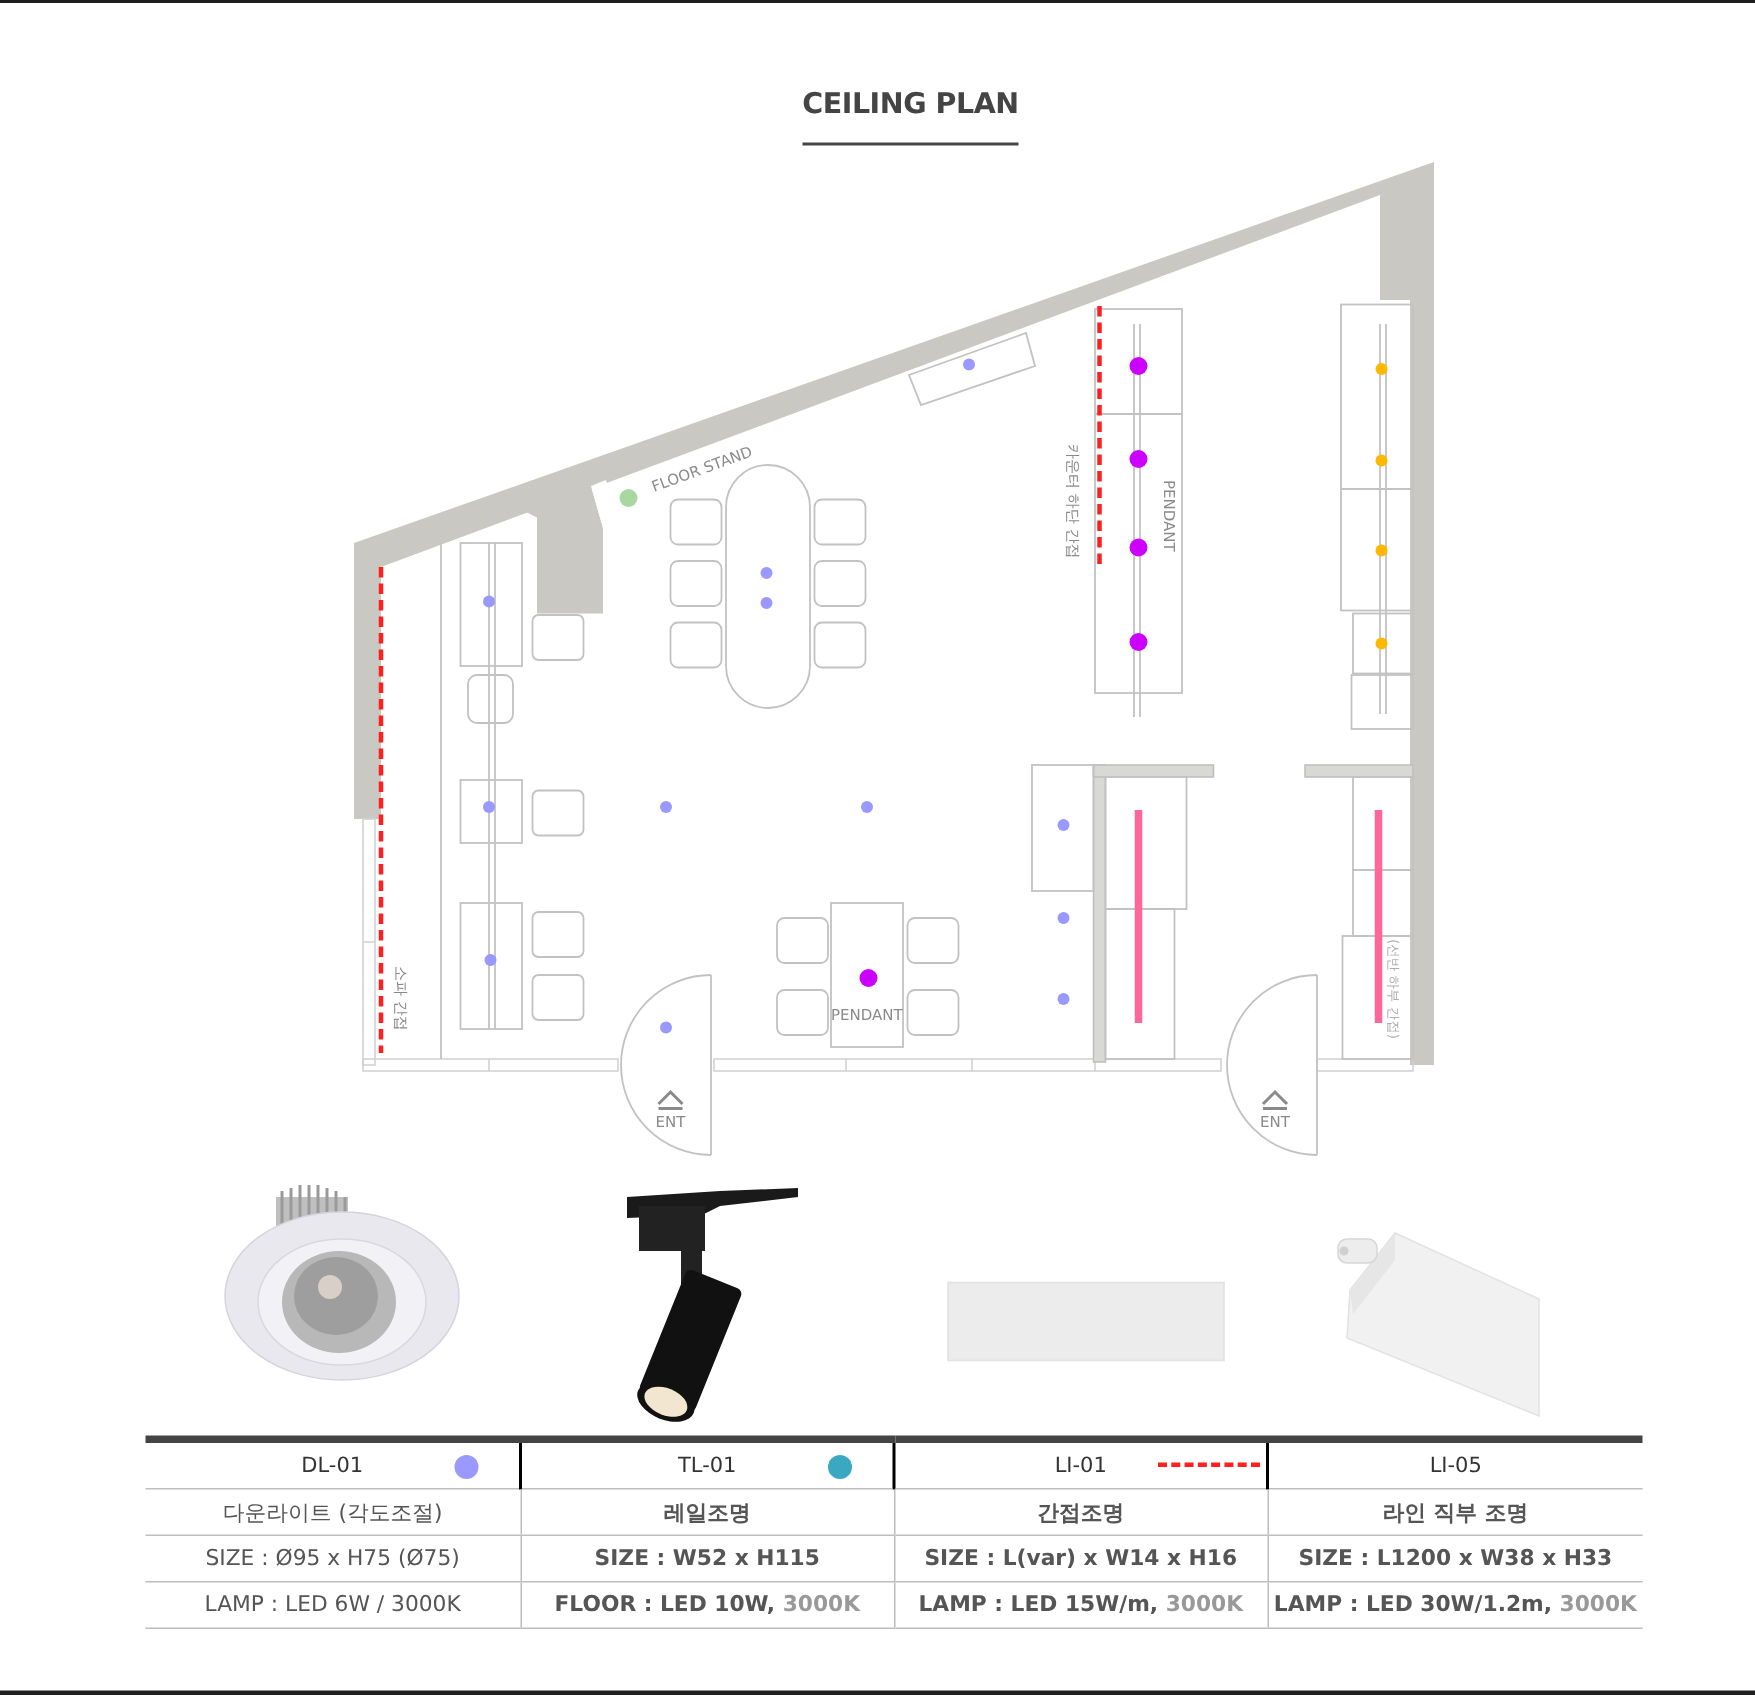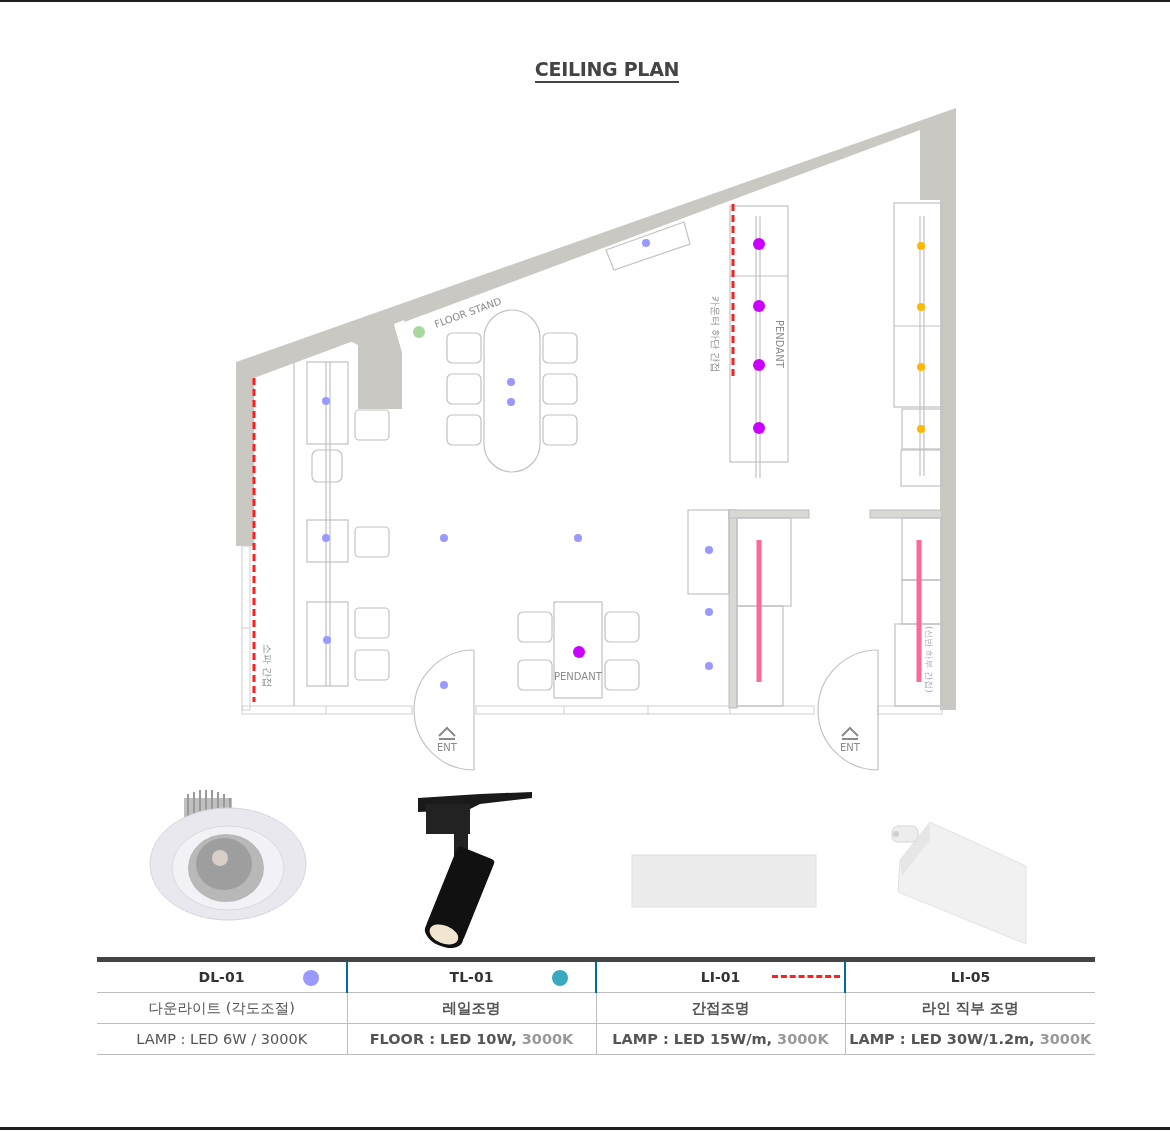--- a/index.html
+++ b/index.html
@@ -1,28 +1,28 @@
 <!DOCTYPE html>
 <html><head>
 <meta charset="utf-8">
 <style>
   html, body { margin:0; padding:0; background:#ffffff; }
   body { width:1170px; height:1131px; position:relative; overflow:hidden; font-family:"DejaVu Sans", sans-serif; }
   .frame-top { position:absolute; left:0; top:0; width:1170px; height:2px; background:#1e1e1e; }
   .frame-bottom { position:absolute; left:0; top:1127px; width:1170px; height:3px; background:#1e1e1e; }
   .title { position:absolute; left:0; width:1214px; top:58px; text-align:center; font-family:"DejaVu Sans", sans-serif; font-weight:bold; font-size:19px; color:#444; letter-spacing:-0.3px; }
-  .title span { border-bottom:2px solid #444; padding-bottom:1px; }
+  .title span { border-bottom:2px solid #444; padding-bottom:15px; }
   svg.plan { position:absolute; left:0; top:0; }
   .plan-text { font-family:"DejaVu Sans", sans-serif; fill:#8a8a8a; }
   .products { position:absolute; left:0; top:780px; width:1170px; height:170px; }
   .spec-table { position:absolute; left:97px; top:957px; width:998px; border-collapse:collapse; table-layout:fixed; }
   .spec-table td { border-bottom:1px solid #bdbdbd; text-align:center; color:#555; font-size:14.5px; height:30px; padding:0; font-family:"DejaVu Sans", sans-serif; }
   .spec-table td + td { border-left:1px solid #bdbdbd;font-weight:bold; }
-  .spec-table tr.head td { border-top:5px solid #444; font-weight:bold; color:#333; height:30px; position:relative; font-size:14px; }
-  .spec-table tr.head td + td { border-left:2px solid #0369a1; }
+  .spec-table tr.head td { border-top:5px solid #444; font-weight:normal; color:#333; height:30px; position:relative; font-size:14px; }
+  .spec-table tr.head td + td { border-left:2px solid #000000; }
   .muted { color:#999;text-align:center; }
   .legend-dot { position:absolute; top:8px; width:16px; height:16px; border-radius:50%; }
   .legend-dash { position:absolute; top:13px; width:68px; height:0; border-top:3px dashed #ff1f1f; }
 </style>
 </head>
 <body>
 
 <div class="frame-top"></div>
 
 <div class="title"><span>CEILING PLAN</span></div>
@@ -232,20 +232,26 @@
       <span>LI-05</span>
     </td>
   </tr>
   <tr>
     <td>다운라이트 (각도조절)</td>
     <td>레일조명</td>
     <td>간접조명</td>
     <td>라인 직부 조명</td>
   </tr>
   <tr>
+    <td>SIZE : Ø95 x H75 (Ø75)</td>
+    <td>SIZE : W52 x H115</td>
+    <td>SIZE : L(var) x W14 x H16</td>
+    <td>SIZE : L1200 x W38 x H33</td>
+  </tr>
+  <tr>
     <td><span>LAMP : LED 6W / 3000K</span><span class="muted"></span></td>
     <td><span>FLOOR : LED 10W, </span><span class="muted">3000K</span></td>
     <td><span>LAMP : LED 15W/m, </span><span class="muted">3000K</span></td>
     <td><span>LAMP : LED 30W/1.2m, </span><span class="muted">3000K</span></td>
   </tr>
 </tbody>
   </table>
 
 <div class="frame-bottom"></div>
 

